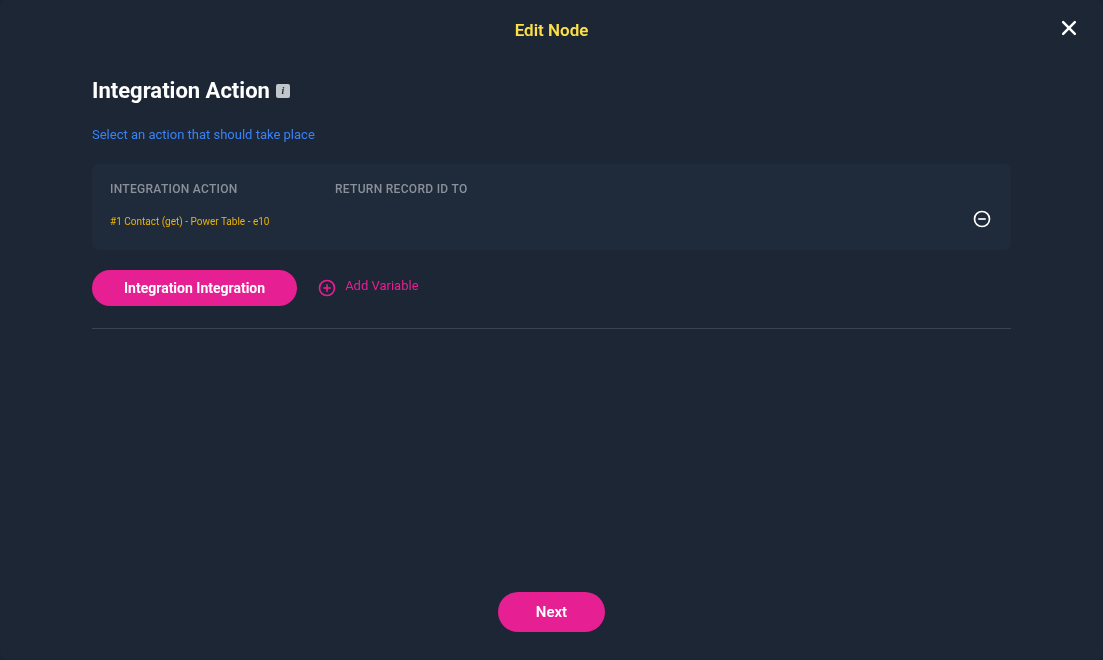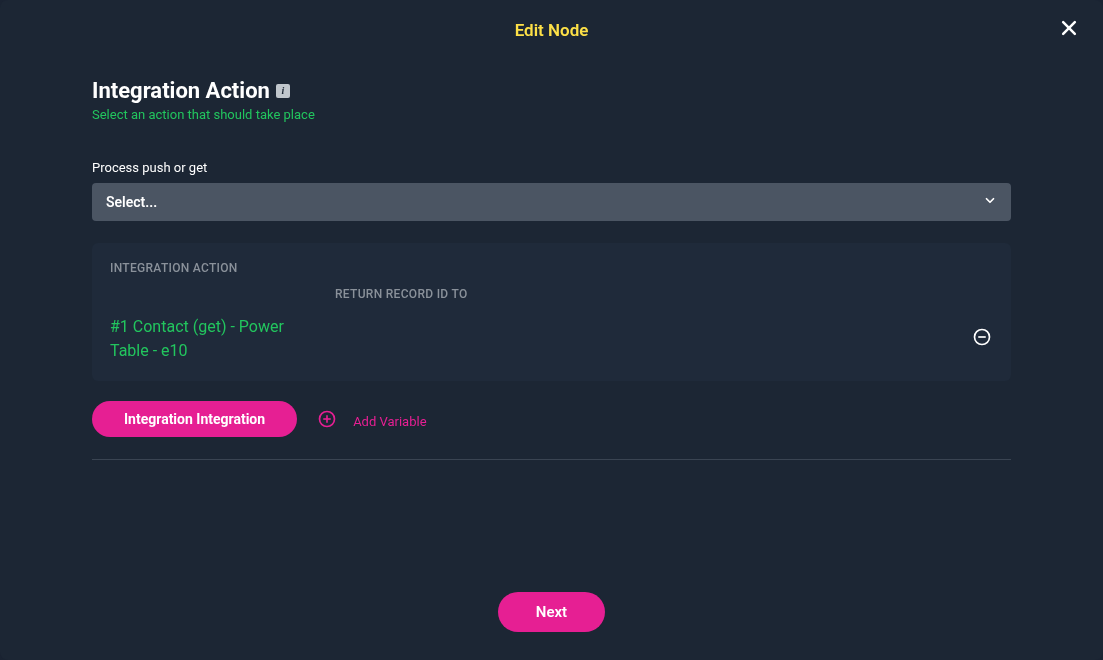--- a/index.html
+++ b/index.html
@@ -70,23 +70,23 @@
       display: flex;
       align-items: center;
       justify-content: center;
       font-size: 10px;
       font-weight: 700;
       color: #1c2634;
       font-style: italic;
       font-family: Georgia, serif;
     }
     .section-subtitle {
-      color: #22c55e;
+      color: #3b82f6;
       font-size: 13px;
-      margin-top: 4px;
+      margin-top: 24px;
     }
     .field-group {
       margin-top: 38px;
     }
     .field-label {
       color: #ffffff;
       font-size: 13px;
       margin-bottom: 8px;
     }
     .select-box {
@@ -124,31 +124,31 @@
       display: flex;
       padding: 0 18px 14px 18px;
     }
     .th {
       color: #8a919a;
       font-size: 12px;
       font-weight: 500;
       letter-spacing: 0.3px;
     }
     .th-col1 { width: 225px; }
-    .th-col2 { width: 160px; margin-top: 26px; }
+    .th-col2 { width: 160px; }
     .th-col3 { flex: 1; }
     .table-data-row {
       display: flex;
       align-items: center;
       padding: 0 18px;
     }
     .td-col1 {
       width: 225px;
-      color: #22c55e;
-      font-size: 16px;
+      color: #eab308;
+      font-size: 10px;
       line-height: 1.5;
       padding-right: 20px;
     }
     .td-spacer {
       flex: 1;
     }
     .remove-button {
       width: 22px;
       height: 22px;
       display: flex;
@@ -172,22 +172,22 @@
       color: #ffffff;
       font-size: 14px;
       font-weight: 700;
       border: none;
       border-radius: 999px;
       padding: 10px 32px;
       cursor: pointer;
     }
     .add-variable {
       display: flex;
-      align-items: flex-end;
-      gap: 16px;
+      align-items: flex-start;
+      gap: 8px;
       cursor: pointer;
     }
     .add-variable-icon {
       width: 20px;
       height: 20px;
       color: #e61f93;
     }
     .add-variable-label {
       color: #e61f93;
       font-size: 13px;
@@ -258,31 +258,20 @@
   </div>
 
   <div class="modal-body">
 
     <div class="section-title-row">
       <div class="section-title">Integration Action</div>
       <div class="info-icon">i</div>
     </div>
     <div class="section-subtitle">Select an action that should take place</div>
 
-    <div class="field-group">
-      <div class="field-label">Process push or get</div>
-      <div class="select-box">
-        <span>Select...</span>
-        <span class="select-chevron">
-          <svg viewBox="0 0 24 24" fill="none" stroke="currentColor" stroke-width="3" stroke-linecap="round" stroke-linejoin="round">
-            <polyline points="6 9 12 15 18 9"></polyline>
-          </svg>
-        </span>
-      </div>
-    </div>
 
     <div class="table-box">
       <div class="table-header-row">
         <div class="th th-col1">INTEGRATION ACTION</div>
         <div class="th th-col2">RETURN RECORD ID TO</div>
       </div>
       <div class="table-data-row">
         <div class="td-col1">#1 Contact (get) - Power Table - e10</div>
         <div class="td-spacer"></div>
         <div class="remove-button">

